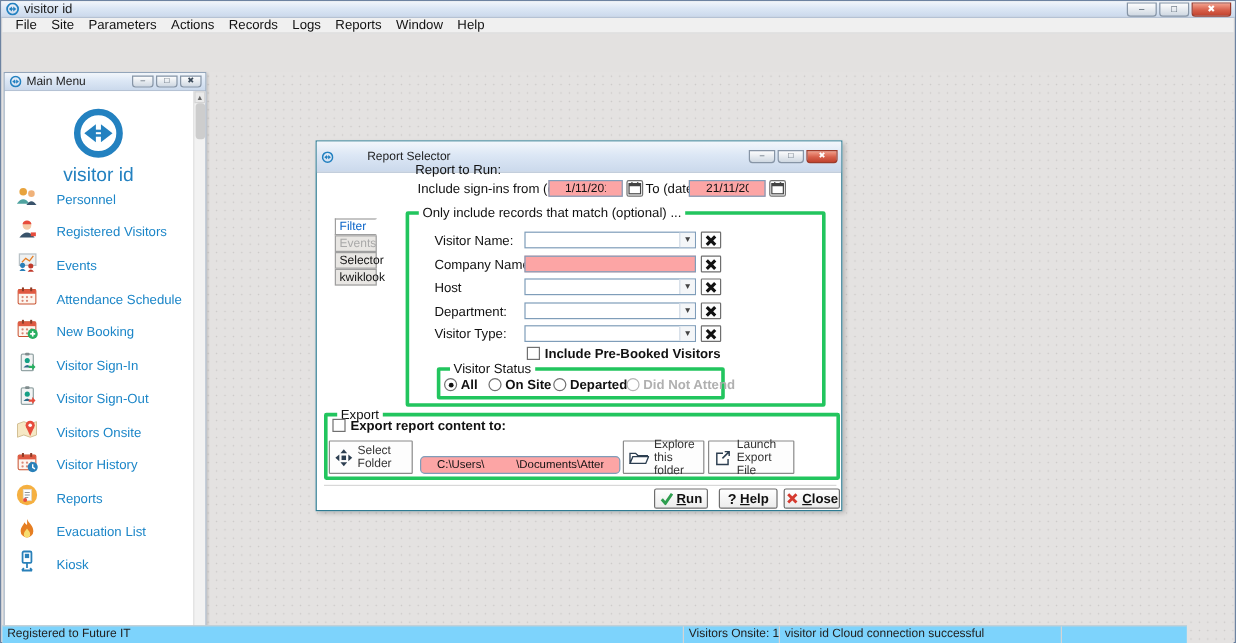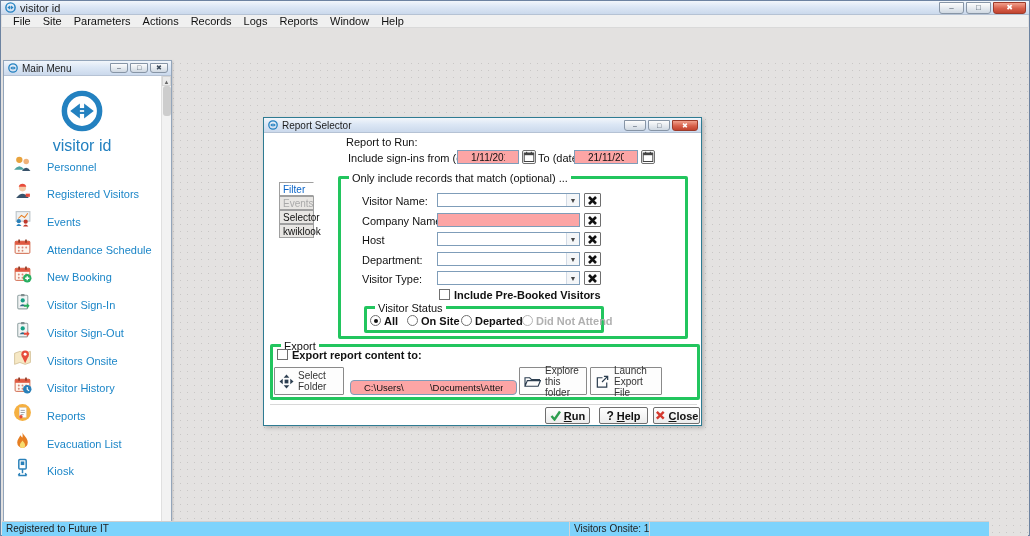--- a/index.html
+++ b/index.html
@@ -34,21 +34,21 @@
   #mm-logo svg { width:42px; height:42px; }
   #mm-logo-text { font-size:16px; color:#2381c0; margin-top:1px; }
   #mm-items { position:absolute; top:69px; left:0; width:156px; }
   .mm-row { height:27.7px; display:flex; align-items:flex-end; padding-left:9px; cursor:pointer; }
   .mm-row svg { width:19px; height:19px; flex:0 0 auto; }
   .mm-label { margin-left:15px; font-size:11px; color:#1c86c8; }
   #mm-footer { position:absolute; bottom:0; left:0; width:156px; height:28px; background:#1287cd; }
 
   
   #dlg { position:absolute; left:261px; top:57px; width:439px; height:309px; background:#fff; border:1px solid #2e7b92; box-shadow:2px 2px 4px rgba(0,0,0,.2); }
-  #dlg .titlebar { height:15px; }
+  #dlg .titlebar { height:26px;gap:24px; }
   #dlg .cap-btn { width:22px; height:11px; font-size:7px; line-height:9px; }
   #dlg .cap-btn.close { width:26px; }
   .dl { position:absolute; font-size:11px; color:#111; white-space:nowrap; }
   .combo { position:absolute; height:14px; background:#fff; border:1px solid #7f9db9; display:flex; }
   .combo .cv { flex:1; font-size:10px; padding:1px 3px; color:#111; }
   .combo .ca { width:13px; border-left:1px solid #d2dbe6; font-size:7px; color:#444; text-align:center; line-height:13px; background:#f4f6f8; }
   .tin { position:absolute; height:14px; border:1px solid #7f9db9; background:#fca5a5; font-size:10px; padding:0 13px; color:#111; }
   .xbtn { position:absolute; width:17px; height:14px; background:#fdfdfd; border:1px solid #6f6f6f; border-radius:1px; display:flex; align-items:center; justify-content:center; }
   .calbtn { position:absolute; width:14px; height:14px; background:#fdfdfd; border:1px solid #6f6f6f; border-radius:2px; display:flex; align-items:center; justify-content:center; }
   .groupbox { position:absolute; border:3px solid #22c55e; border-radius:2px; }
@@ -471,16 +471,17 @@
             <use href="#ic-redx"></use>
           </svg>
         <span><u>C</u><span>lose</span></span>
       </div>
     </div>
   </div>
 
   <div id="statusbar">
     <div class="sb-sec" style="left:0;width:568px">Registered to Future IT</div>
     <div class="sb-sec" style="left:568px;width:80px">Visitors Onsite: 1</div>
+    <div class="sb-sec" style="left:648px;width:235px">visitor id Cloud connection successful</div>
     <div class="sb-sec" style="left:883px;width:145px;border-right:none"></div>
   </div>
 
 </div>
 
 </body></html>

